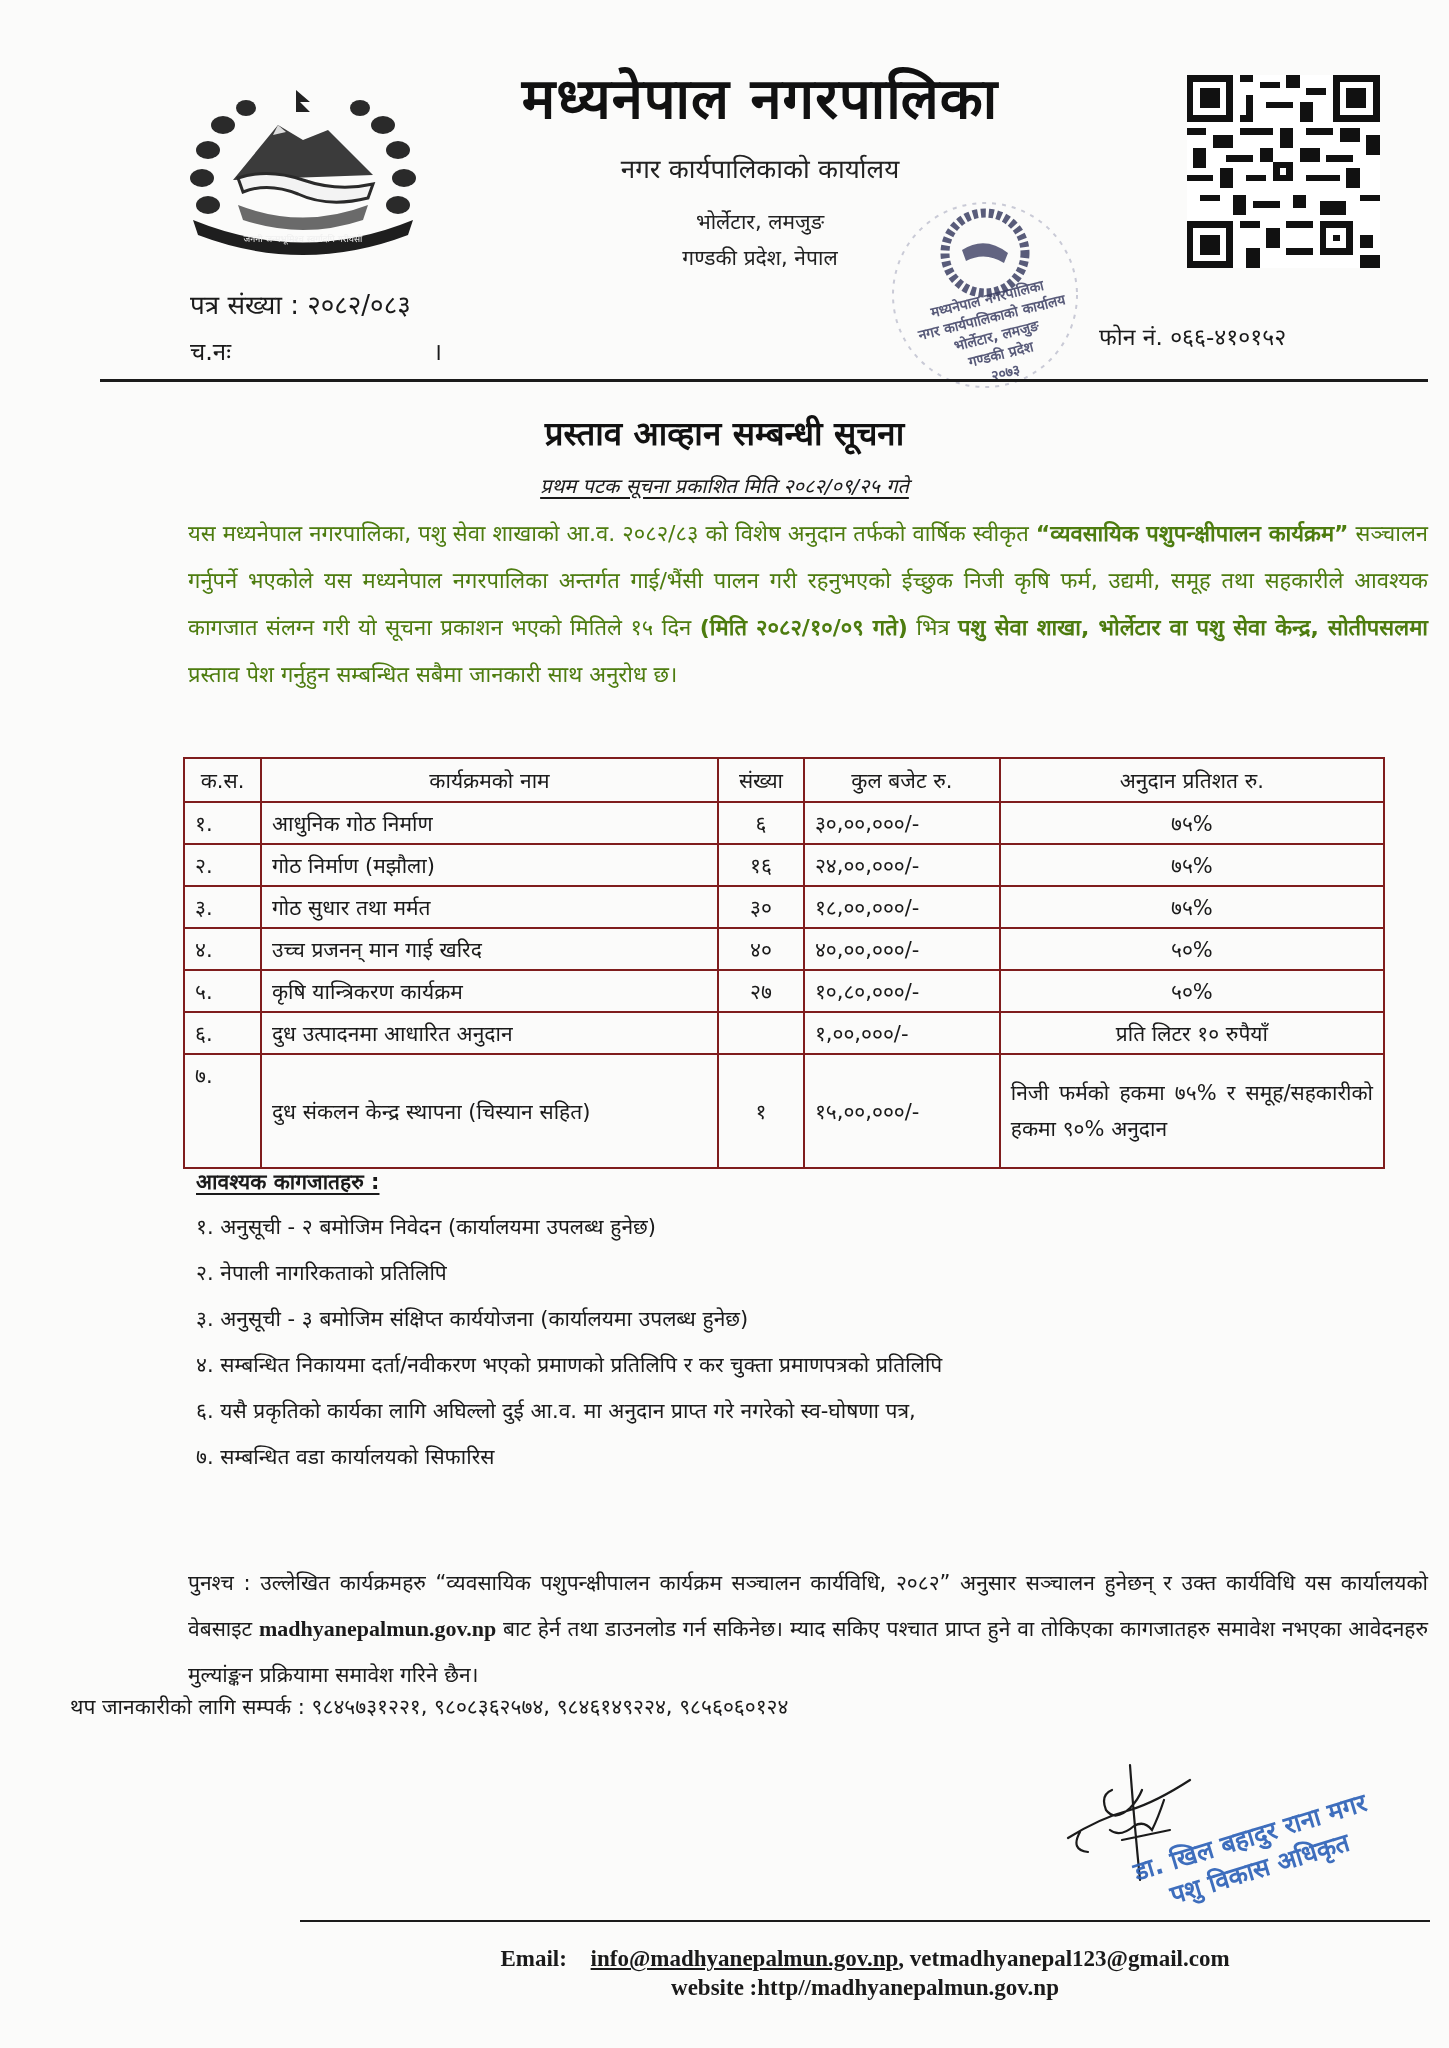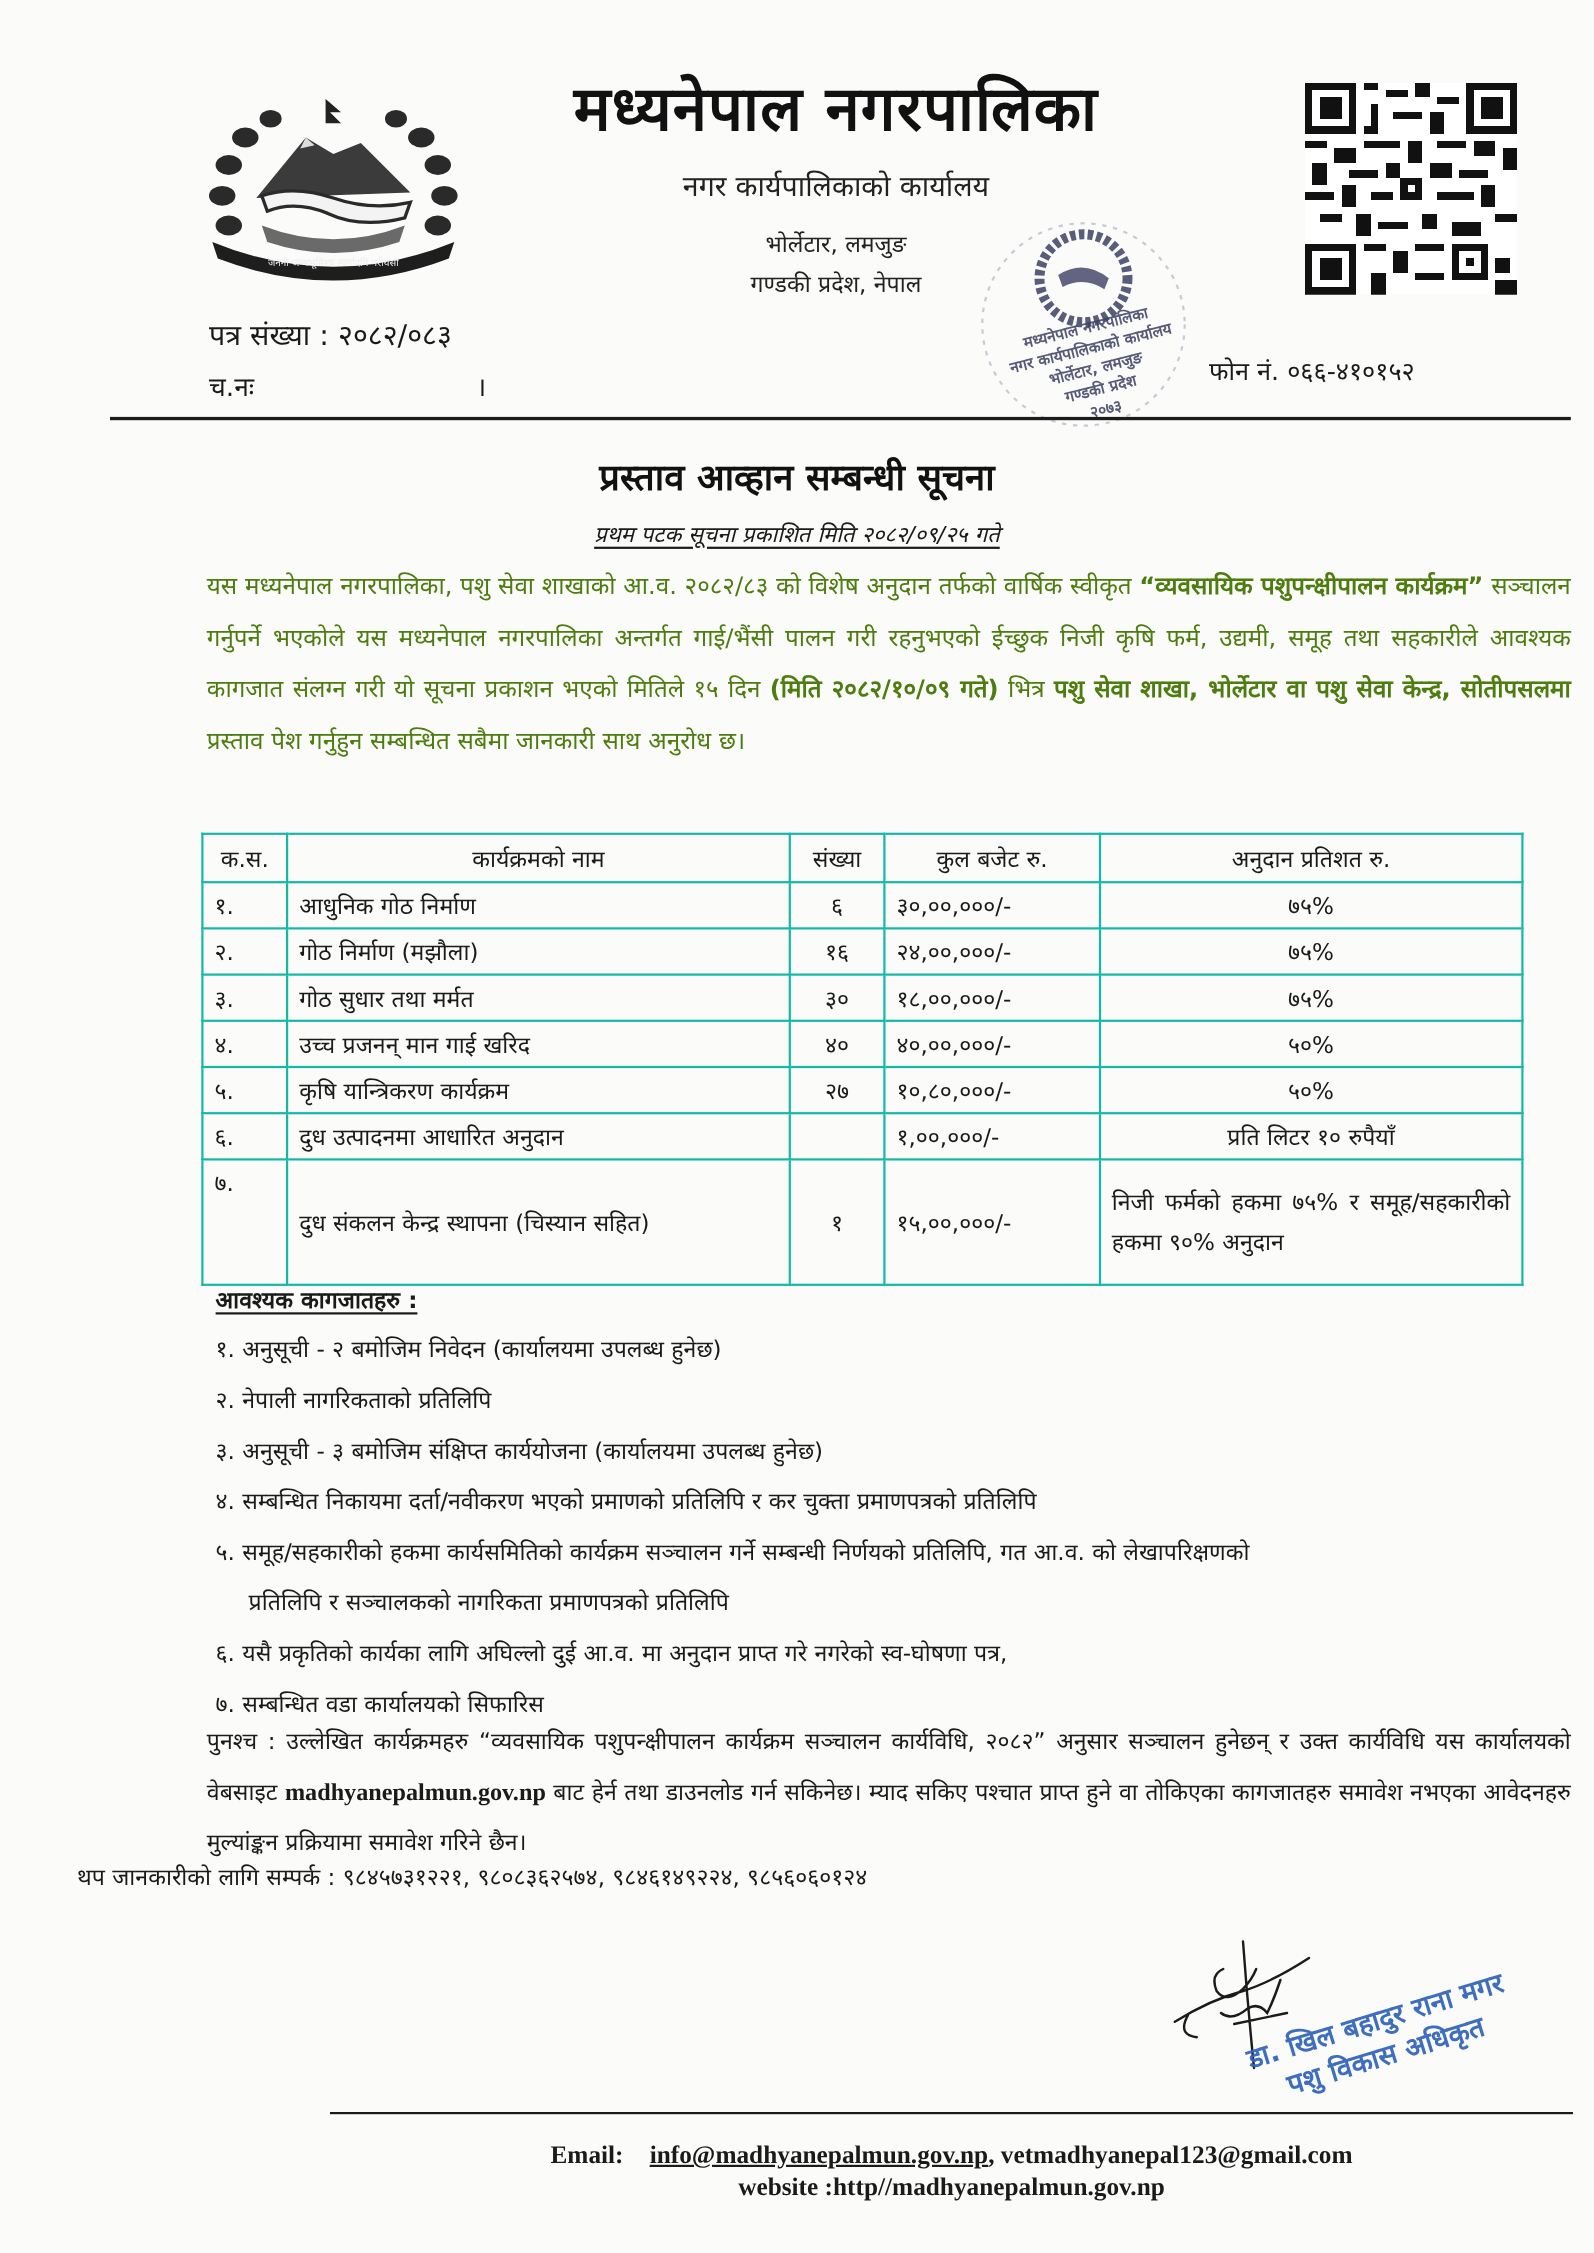--- a/index.html
+++ b/index.html
@@ -38,21 +38,21 @@
     font-size: 20px; font-style: italic; }
   .notice-date span { text-decoration: underline; text-underline-offset: 4px; }
 
   .intro { left: 188px; top: 510px; width: 1240px;
     font-size: 22px; line-height: 47px; text-align: justify; text-align-last: left; color: #4d7c0f; }
   .intro b { font-weight: bold; }
 
   
   .tbl { left: 183px; top: 757px; width: 1202px; border-collapse: collapse;
     font-size: 21px; color: #1a1a1a; }
-  .tbl th, .tbl td { border: 2px solid #14b8a6; padding: 0 10px; height: 40px; }
+  .tbl th, .tbl td { border: 2px solid #7f1d1d; padding: 0 10px; height: 40px; }
   .tbl th { font-weight: normal; text-align: center; height: 42px; }
   .tbl td.c { text-align: center; }
   .tbl td.sn { vertical-align: top; padding-top: 6px; }
   .tbl td.multi { text-align: justify; text-align-last: left; line-height: 36px; padding: 2px 10px; }
 
   
   .docs-h { left: 196px; top: 1167px; font-size: 21px; font-weight: bold; text-decoration: underline; text-underline-offset: 4px; }
   .docs { left: 196px; top: 1204px; width: 1230px; font-size: 21px; }
   .docs .item { height: 46px; line-height: 46px; }
   .docs .item.two { height: 92px; }
@@ -278,24 +278,20 @@
     </tr>
   </tbody>
 </table>
 
 <div class="abs docs-h">आवश्यक कागजातहरु :</div>
 <div class="abs docs">
   <div class="item">१. अनुसूची - २ बमोजिम निवेदन (कार्यालयमा उपलब्ध हुनेछ)</div>
   <div class="item">२. नेपाली नागरिकताको प्रतिलिपि</div>
   <div class="item">३. अनुसूची - ३ बमोजिम संक्षिप्त कार्ययोजना (कार्यालयमा उपलब्ध हुनेछ)</div>
   <div class="item">४. सम्बन्धित निकायमा दर्ता/नवीकरण भएको प्रमाणको प्रतिलिपि र कर चुक्ता प्रमाणपत्रको प्रतिलिपि</div>
-  <div class="item two">
-    <span>५. समूह/सहकारीको हकमा कार्यसमितिको कार्यक्रम सञ्चालन गर्ने सम्बन्धी निर्णयको प्रतिलिपि, गत आ.व. को लेखापरिक्षणको</span>
-    <span class="cont">प्रतिलिपि र सञ्चालकको नागरिकता प्रमाणपत्रको प्रतिलिपि</span>
-  </div>
   <div class="item">६. यसै प्रकृतिको कार्यका लागि अघिल्लो दुई आ.व. मा अनुदान प्राप्त गरे नगरेको स्व-घोषणा पत्र,</div>
   <div class="item">७. सम्बन्धित वडा कार्यालयको सिफारिस</div>
 </div>
 
 <div class="abs note"><span>पुनश्च : उल्लेखित कार्यक्रमहरु “व्यवसायिक पशुपन्क्षीपालन कार्यक्रम सञ्चालन कार्यविधि, २०८२” अनुसार सञ्चालन हुनेछन् र उक्त कार्यविधि यस कार्यालयको वेबसाइट </span><b>madhyanepalmun.gov.np</b><span> बाट हेर्न तथा डाउनलोड गर्न सकिनेछ। म्याद सकिए पश्चात प्राप्त हुने वा तोकिएका कागजातहरु समावेश नभएका आवेदनहरु मुल्यांङ्कन प्रक्रियामा समावेश गरिने छैन।</span></div>
 
 <div class="abs contact">
   <span>थप जानकारीको लागि सम्पर्क :</span>
   <span>९८४५७३१२२१, ९८०८३६२५७४, ९८४६१४९२२४, ९८५६०६०१२४</span>
 </div>

